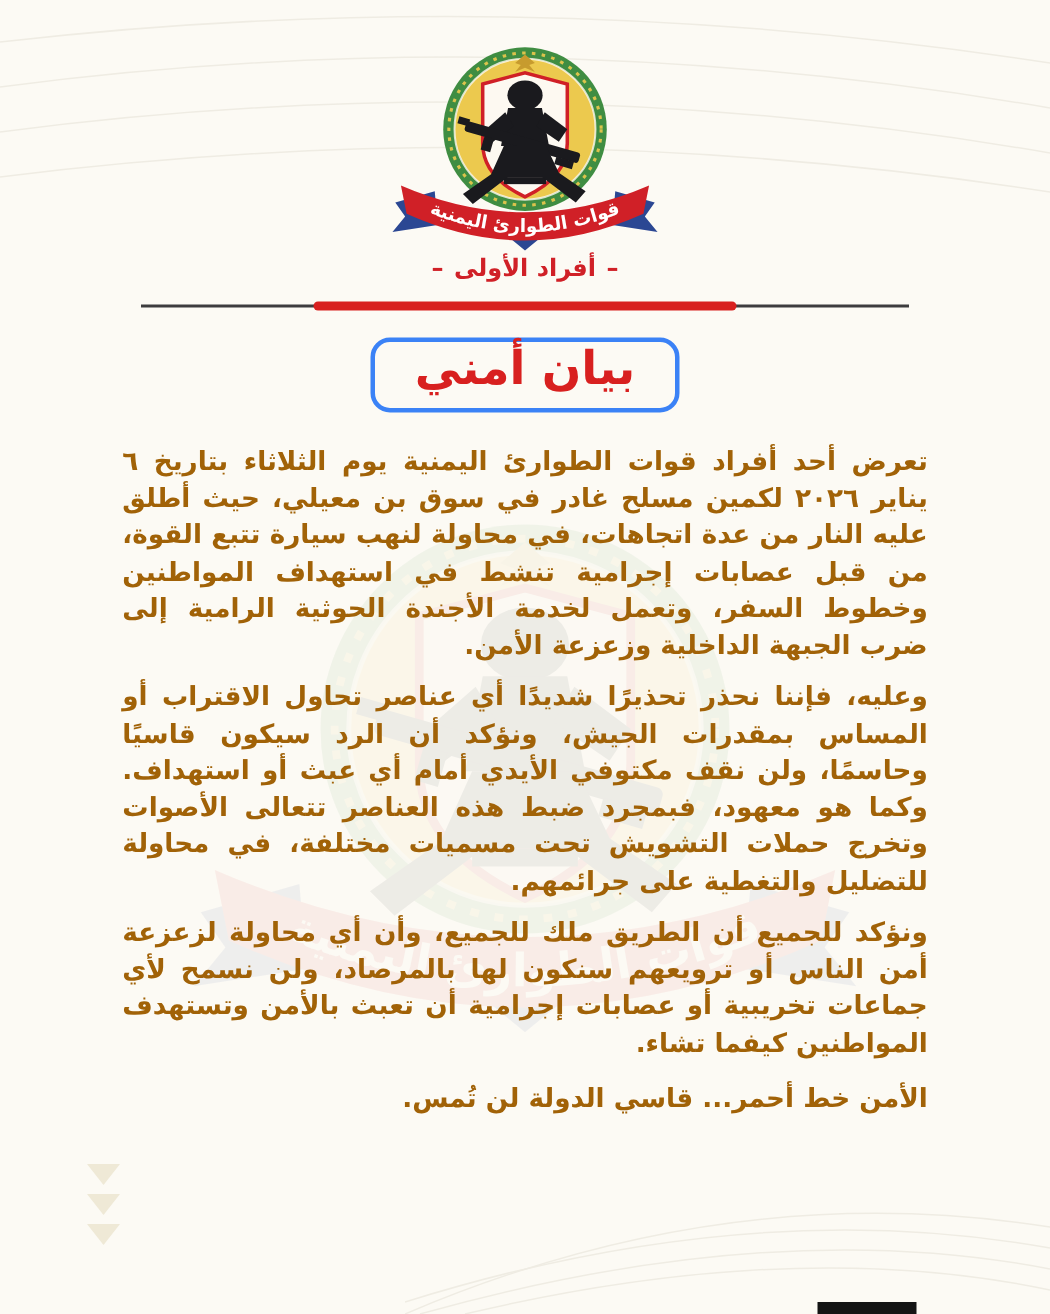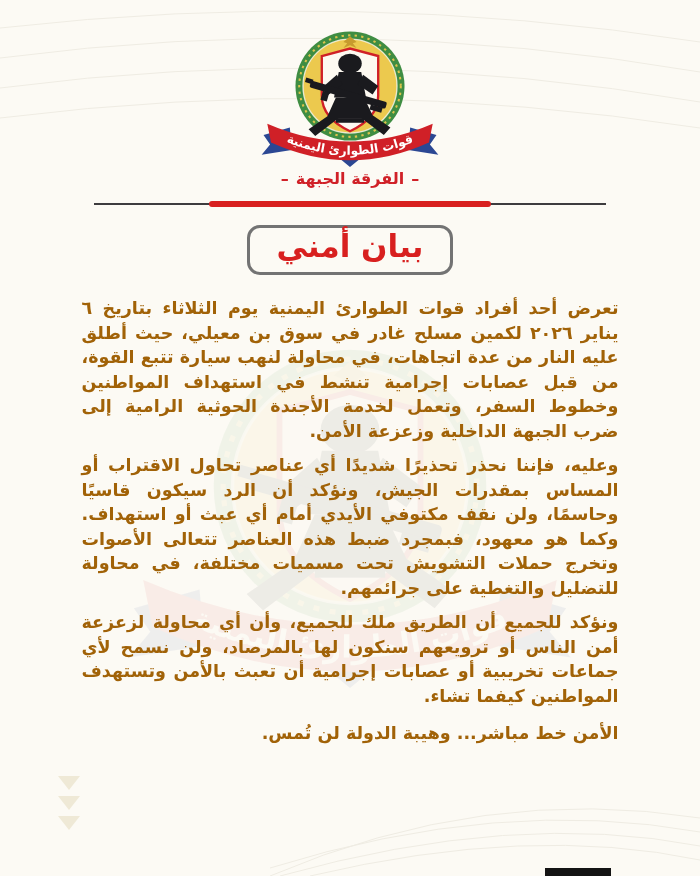--- a/index.html
+++ b/index.html
@@ -17,21 +17,21 @@
 
   .division{margin-top:0px;text-align:center;color:#d02027;font-weight:700;font-size:16px;direction:rtl;z-index:3;position:relative;}
   .division .dash{letter-spacing:-2px;font-weight:700;color:#d02027;padding:0 7px;}
 
   
   .divider{position:relative;width:512px;margin:12px auto 0;height:8px;z-index:3;}
   .divider-line{position:absolute;top:3px;left:0;right:0;height:1.6px;background:#3d3c3e;}
   .divider-bar{position:absolute;top:0.5px;left:50%;transform:translateX(-50%);width:282px;height:6px;background:#d8201f;border-radius:4px;}
 
   
-  .title-box{margin:17px auto 0;width:max-content;border:3px solid #737373;border-radius:13px;
+  .title-box{margin:17px auto 0;width:max-content;border:3px solid #3b82f6;border-radius:13px;
     padding:0px 26px 8px;color:#d8201f;font-size:31px;font-weight:700;direction:rtl;
     position:relative;z-index:3;background:transparent;}
 
   
   .body-text{position:relative;z-index:3;width:537px;margin:21px auto 0;direction:rtl;
     color:#a16207;font-size:17.5px;line-height:1.4;font-weight:700;
     text-align:justify;}
   .body-text p{margin:0 0 10px;text-align:justify;text-align-last:right;}
   .closing{margin-top:13px;text-align:right;font-weight:700;}
 
@@ -103,39 +103,39 @@
         <path d="M12 108 Q100 146 188 108 L184 128 Q100 166 16 128 Z" fill="#d02027"></path>
         <path id="bannerTextPath" d="M24 124 Q100 158 176 124" fill="none"></path>
         <text font-size="13" font-weight="700" fill="#ffffff" font-family="DejaVu Sans, Liberation Sans, sans-serif">
           <textPath href="#bannerTextPath" startOffset="50%" text-anchor="middle">قوات الطوارئ اليمنية</textPath>
         </text>
       </g>
     </svg>
   </div>
 
   <div class="division">
-    <span class="dash">–</span><span>الفرقة الجبهة</span><span class="dash">–</span>
+    <span class="dash">–</span><span>أفراد الأولى</span><span class="dash">–</span>
   </div>
 
   <div class="divider">
     <div class="divider-line"></div>
     <div class="divider-bar"></div>
   </div>
 
   <div class="title-box">بيان أمني</div>
 
   <svg class="watermark" viewBox="0 0 200 156">
     <use href="#logo-art"></use>
   </svg>
 
   <div class="body-text">
     <p>تعرض أحد أفراد قوات الطوارئ اليمنية يوم الثلاثاء بتاريخ ٦ يناير ٢٠٢٦ لكمين مسلح غادر في سوق بن معيلي، حيث أطلق عليه النار من عدة اتجاهات، في محاولة لنهب سيارة تتبع القوة، من قبل عصابات إجرامية تنشط في استهداف المواطنين وخطوط السفر، وتعمل لخدمة الأجندة الحوثية الرامية إلى ضرب الجبهة الداخلية وزعزعة الأمن.</p>
     <p>وعليه، فإننا نحذر تحذيرًا شديدًا أي عناصر تحاول الاقتراب أو المساس بمقدرات الجيش، ونؤكد أن الرد سيكون قاسيًا وحاسمًا، ولن نقف مكتوفي الأيدي أمام أي عبث أو استهداف. وكما هو معهود، فبمجرد ضبط هذه العناصر تتعالى الأصوات وتخرج حملات التشويش تحت مسميات مختلفة، في محاولة للتضليل والتغطية على جرائمهم.</p>
     <p>ونؤكد للجميع أن الطريق ملك للجميع، وأن أي محاولة لزعزعة أمن الناس أو ترويعهم سنكون لها بالمرصاد، ولن نسمح لأي جماعات تخريبية أو عصابات إجرامية أن تعبث بالأمن وتستهدف المواطنين كيفما تشاء.</p>
-    <div class="closing">الأمن خط مباشر... وهيبة الدولة لن تُمس.</div>
+    <div class="closing">الأمن خط أحمر... قاسي الدولة لن تُمس.</div>
   </div>
 
   <div class="triangles">
     <div class="tri"></div>
     <div class="tri"></div>
     <div class="tri"></div>
   </div>
 
   <div class="bottom-bar"></div>
 

